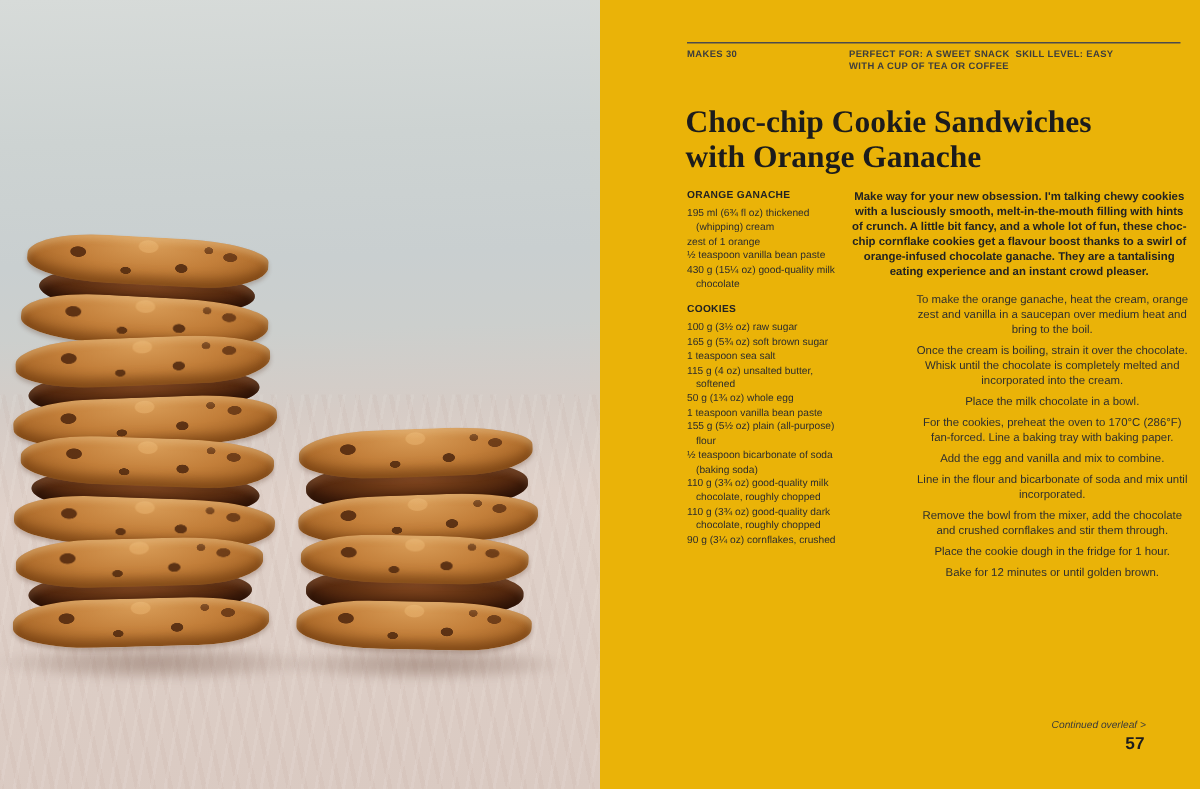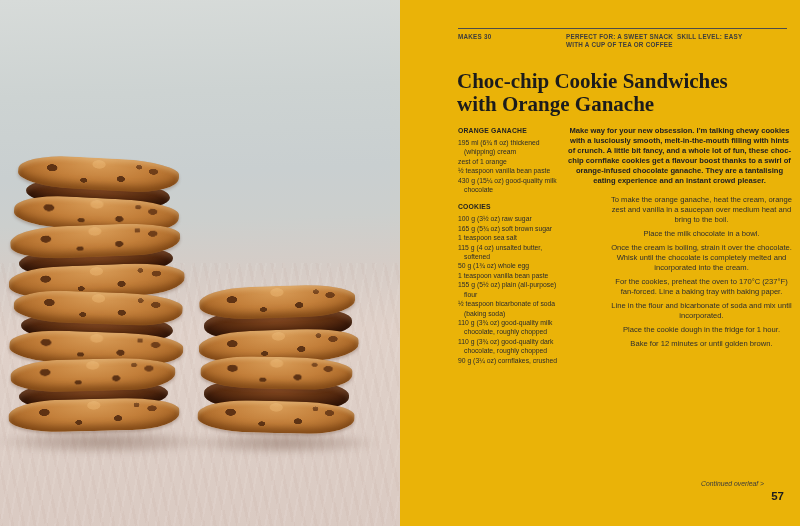--- a/index.html
+++ b/index.html
@@ -76,21 +76,21 @@
               margin:9px 0 4px; }
   .ing-head:first-child { margin-top:0; }
   .ing-item { font-size:6.8px; line-height:9.4px; color:#2c2c2c;
               padding-left:6px; text-indent:-6px; }
 
   .method { position:absolute; left:166px; top:126px; width:227px;text-align:center; }
   .intro { font-size:7.6px; line-height:10px; font-weight:bold; color:#222; margin-bottom:9px; }
   .step  { font-size:7.6px; line-height:10px; color:#2e2e2e; margin-bottom:4px;margin-left:44px; }
 
   .continued { position:absolute; right:36px; top:480px; font-size:6.8px; font-style:italic; color:#3a3a3a; }
-  .pagenum   { position:absolute; right:16px; top:490px; font-size:11.5px; font-weight:bold; color:#1d1d1d; }
+  .pagenum   { position:absolute; right:37px; top:490px; font-size:11.5px; font-weight:bold; color:#1d1d1d; }
 </style>
 </head>
 <body>
 
 <div class="spread">
 
   <div class="photo" title="Two stacks of choc-chip cookie sandwiches filled with chocolate ganache on a pink stone surface against a grey wall">
     <div class="streaks"></div>
     <div class="shadow shadow-left"></div>
     <div class="shadow shadow-right"></div>
@@ -157,24 +157,26 @@
         <p class="ing-item">½ teaspoon bicarbonate of soda (baking soda)</p>
         <p class="ing-item">110 g (3¾ oz) good-quality milk chocolate, roughly chopped</p>
         <p class="ing-item">110 g (3¾ oz) good-quality dark chocolate, roughly chopped</p>
         <p class="ing-item">90 g (3¼ oz) cornflakes, crushed</p>
       </div>
 
     <div class="method">
       <p class="intro">Make way for your new obsession. I'm talking chewy cookies with a lusciously smooth, melt-in-the-mouth filling with hints of crunch. A little bit fancy, and a whole lot of fun, these choc-chip cornflake cookies get a flavour boost thanks to a swirl of orange-infused chocolate ganache. They are a tantalising eating experience and an instant crowd pleaser.</p>
       <div>
           <p class="step">To make the orange ganache, heat the cream, orange zest and vanilla in a saucepan over medium heat and bring to the boil.</p>
+          <p class="step">Once the cream is boiling, strain it over the chocolate. Whisk until the chocolate is completely melted and incorporated into the cream.</p>
           <p class="step">Place the milk chocolate in a bowl.</p>
-          <p class="step">Once the cream is boiling, strain it over the chocolate. Whisk until the chocolate is completely melted and incorporated into the cream.</p>
-          <p class="step">For the cookies, preheat the oven to 170°C (237°F) fan-forced. Line a baking tray with baking paper.</p>
+          <p class="step">For the cookies, preheat the oven to 170°C (286°F) fan-forced. Line a baking tray with baking paper.</p>
+          <p class="step">Add the egg and vanilla and mix to combine.</p>
           <p class="step">Line in the flour and bicarbonate of soda and mix until incorporated.</p>
+          <p class="step">Remove the bowl from the mixer, add the chocolate and crushed cornflakes and stir them through.</p>
           <p class="step">Place the cookie dough in the fridge for 1 hour.</p>
           <p class="step">Bake for 12 minutes or until golden brown.</p>
         </div>
     </div>
 
     <div class="continued">Continued overleaf &gt;</div>
     <div class="pagenum">57</div>
   </div>
 
 </div>

